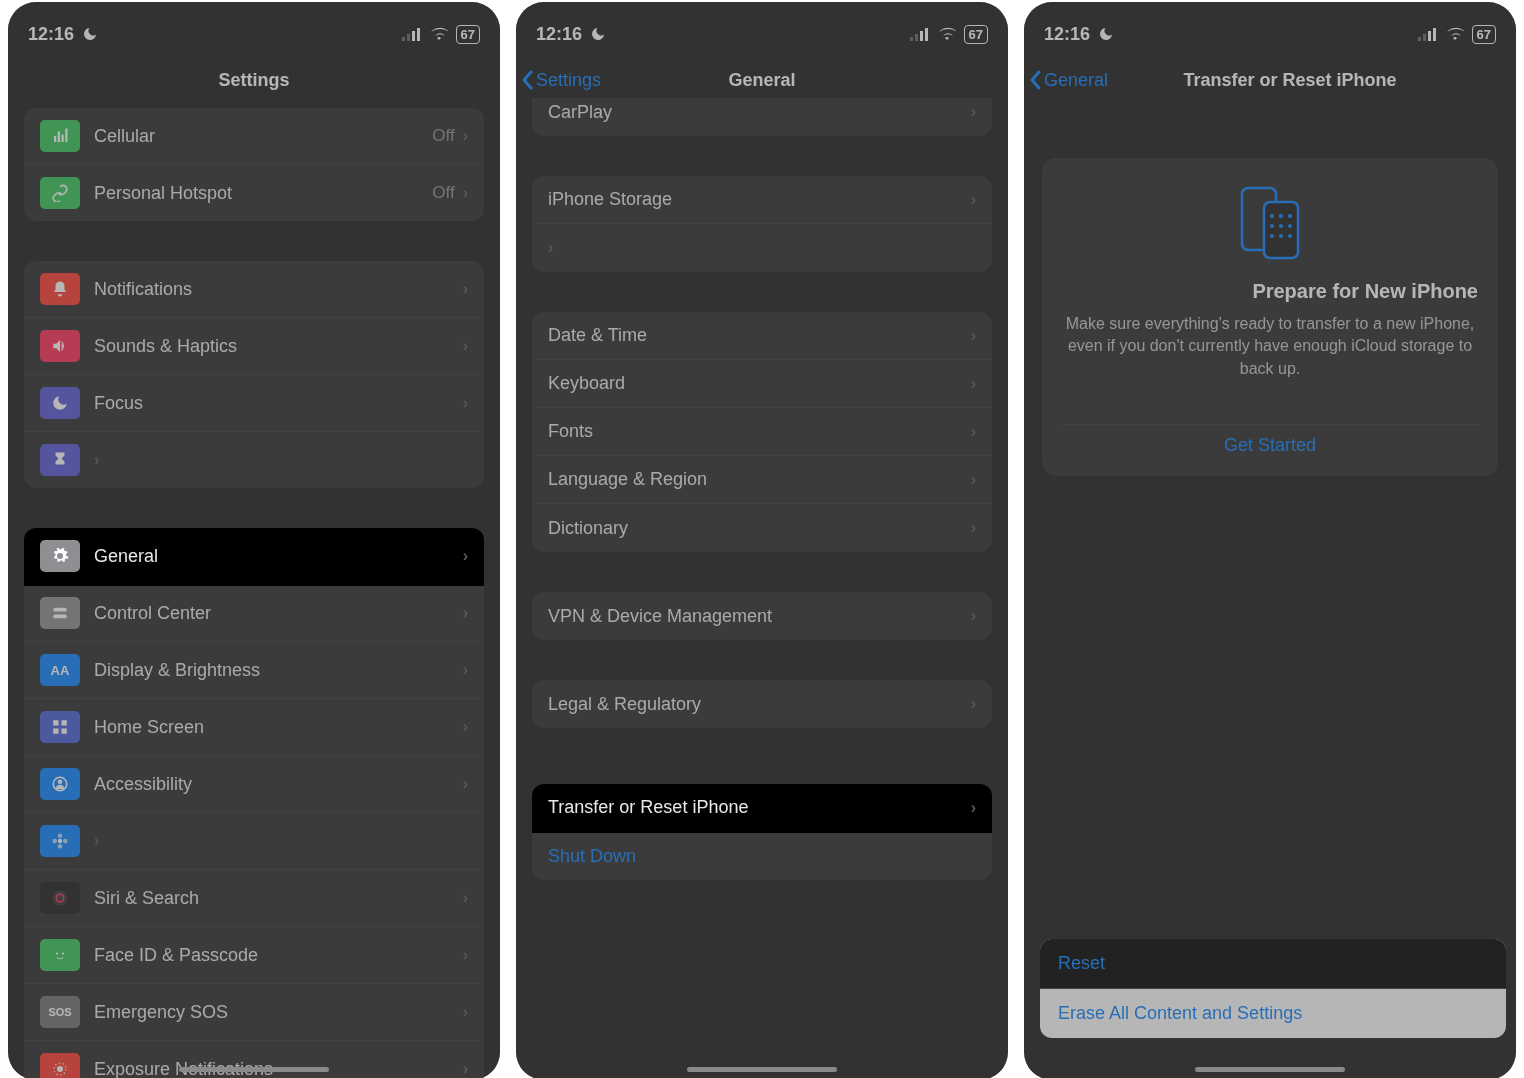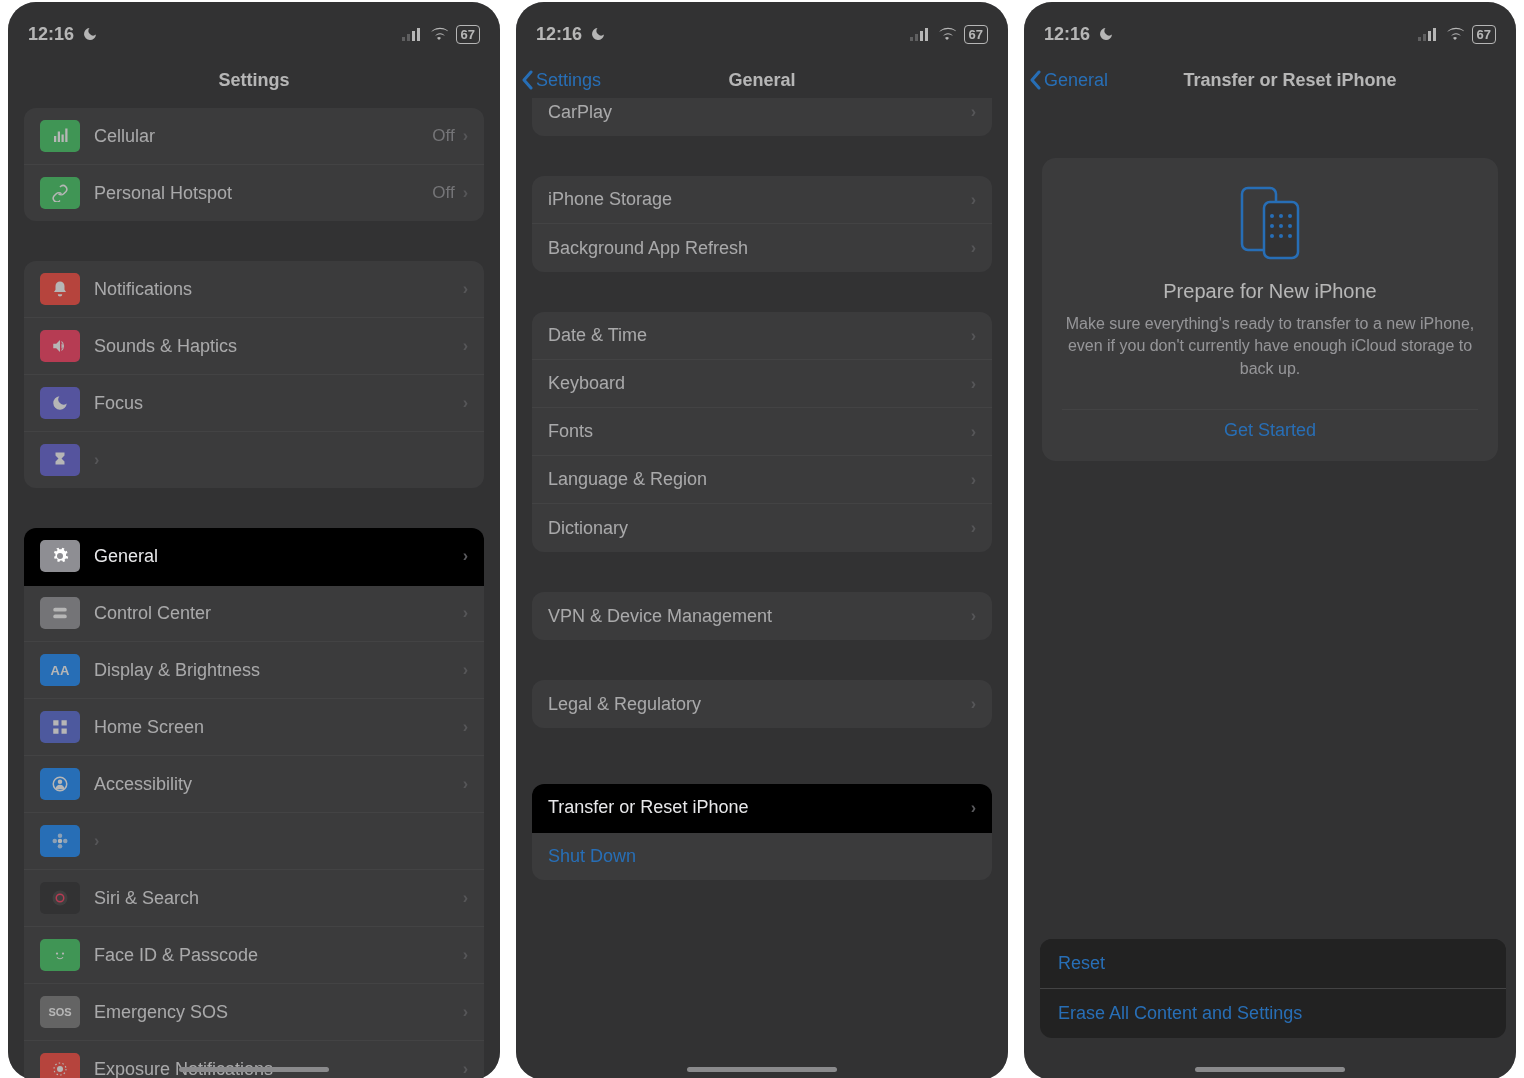--- a/index.html
+++ b/index.html
@@ -136,28 +136,29 @@
   text-align: center;
 }
 .card-icon {
   display: flex;
   justify-content: center;
   margin-bottom: 18px;
 }
 .card-title {
   color: #fff;
   font-size: 20px;
-  font-weight: 400;
+  font-weight: 700;
   margin-bottom: 10px;
+  text-align: right;
 }
 .card-desc {
   color: #c7c7cc;
   font-size: 16px;
   line-height: 1.4;
-  margin-bottom: 29px;
+  margin-bottom: 44px;
 }
 .card-link {
   color: #0a84ff;
   font-size: 18px;
   padding: 10px 0 4px 0;
   border-top: 0.5px solid #3a3a3c;
 }
 .home-indicator {
   position: absolute;
   bottom: 8px;
@@ -165,21 +166,21 @@
   transform: translateX(-50%);
   width: 150px; height: 5px;
   background: #8a8a8c;
   border-radius: 3px;
   z-index: 70;
 }
 .bottom-section {
   position: absolute;
   bottom: 42px;
   left: 16px; right: 10px;
-  background: #000000;
+  background: #ffffff;
   border-radius: 12px;
   overflow: hidden;
   z-index: 40;
 }
 .bottom-section .row { padding: 14px 18px; }
 .reset-highlight::before { inset: 0 -18px; }
 </style>
 </head>
 <body>
 
@@ -410,21 +411,20 @@
           <span class="row-label">CarPlay</span>
           <span class="chevron">›</span>
         </div>
       </div>
       <div class="section" style="margin-top:40px">
         <div class="row">
           <span class="row-label">iPhone Storage</span>
           <span class="chevron">›</span>
         </div>
         <div class="row">
-          <span class="row-label">Background App Refresh</span>
           <span class="chevron">›</span>
         </div>
       </div>
       <div class="section" style="margin-top:40px">
         <div class="row">
           <span class="row-label">Date &amp; Time</span>
           <span class="chevron">›</span>
         </div>
         <div class="row">
           <span class="row-label">Keyboard</span>

